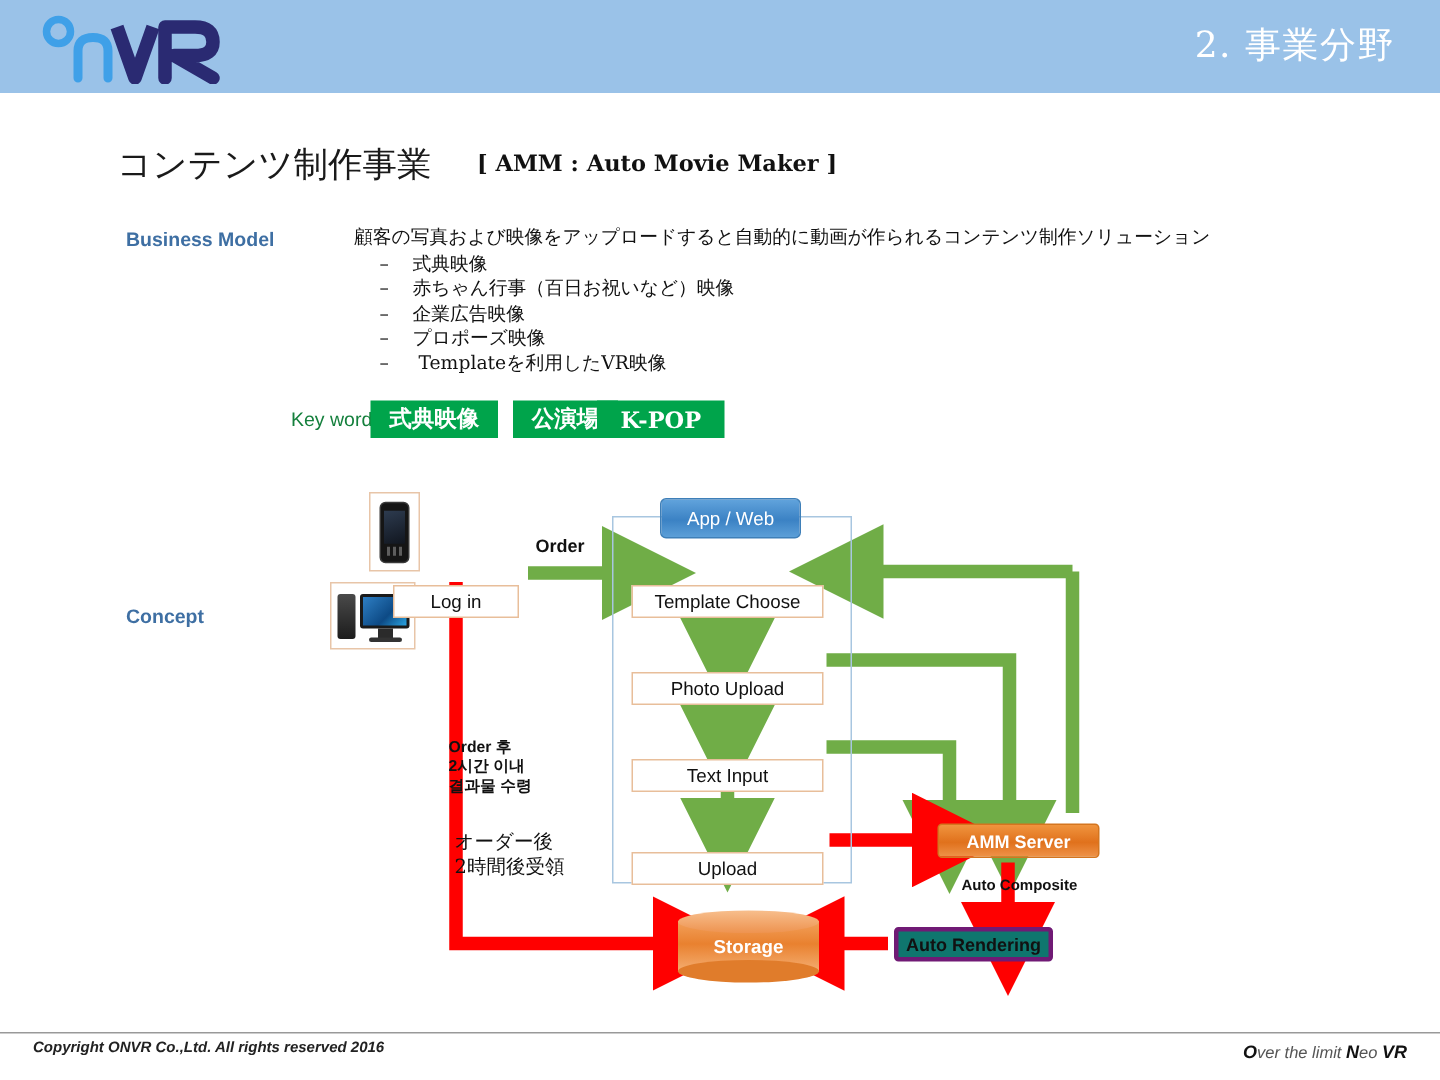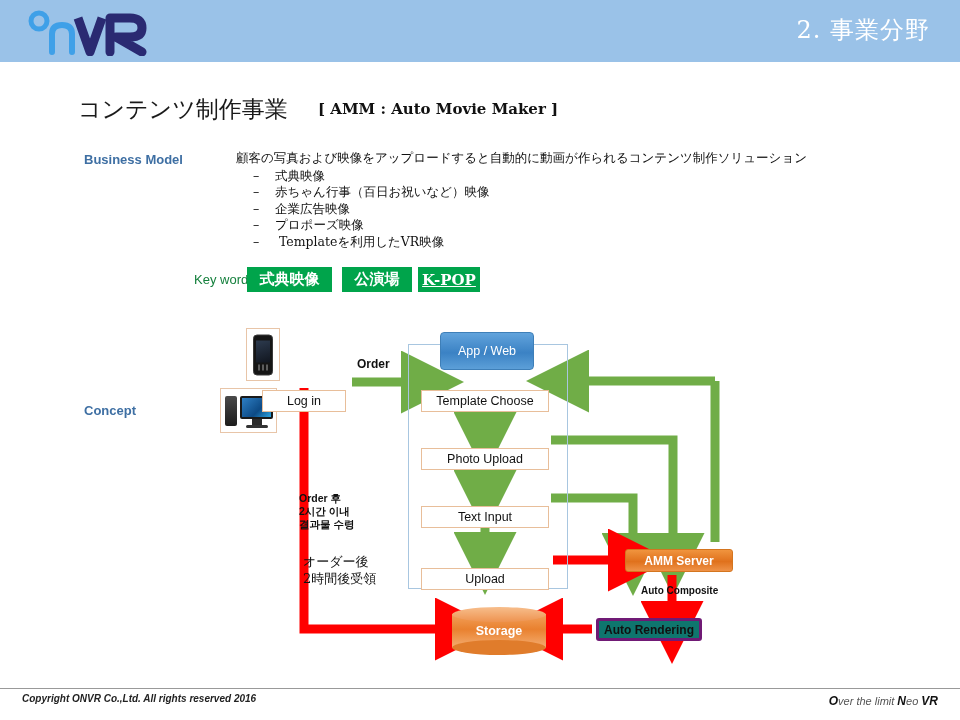--- a/index.html
+++ b/index.html
@@ -113,21 +113,21 @@
     font-family: "DejaVu Serif", "Liberation Serif", serif;
     font-size: 15px;
     font-weight: bold;
     display: flex;
     align-items: center;
     justify-content: center;
     white-space: nowrap;
   }
   #kw-0 { left: 247px; width: 85px; }
   #kw-1 { left: 342px; width: 70px; }
-  #kw-2 { left: 418px; width: 62px; text-decoration: underline; }
+  #kw-2 { left: 398px; width: 85px; }
 
   
   #diagram {
     position: absolute;
     left: 0; top: 0;
     width: 960px; height: 720px;
     pointer-events: none;
   }
 
   
@@ -220,21 +220,21 @@
     position: absolute;
     left: 408px; top: 344px;
     width: 160px; height: 245px;
     border: 1px solid #A8C6E0;
     box-sizing: border-box;
     background: transparent;
   }
   #appweb-badge {
     position: absolute;
     left: 440px; top: 332px;
-    width: 94px; height: 38px;
+    width: 94px; height: 27px;
     border-radius: 4px;
     background: linear-gradient(180deg, #61A3DC 0%, #3B82C4 55%, #5C9FD8 100%);
     border: 1px solid #3E7FB8;
     box-sizing: border-box;
     color: #ffffff;
     font-size: 12.5px;
     display: flex;
     align-items: center;
     justify-content: center;
     white-space: nowrap;

